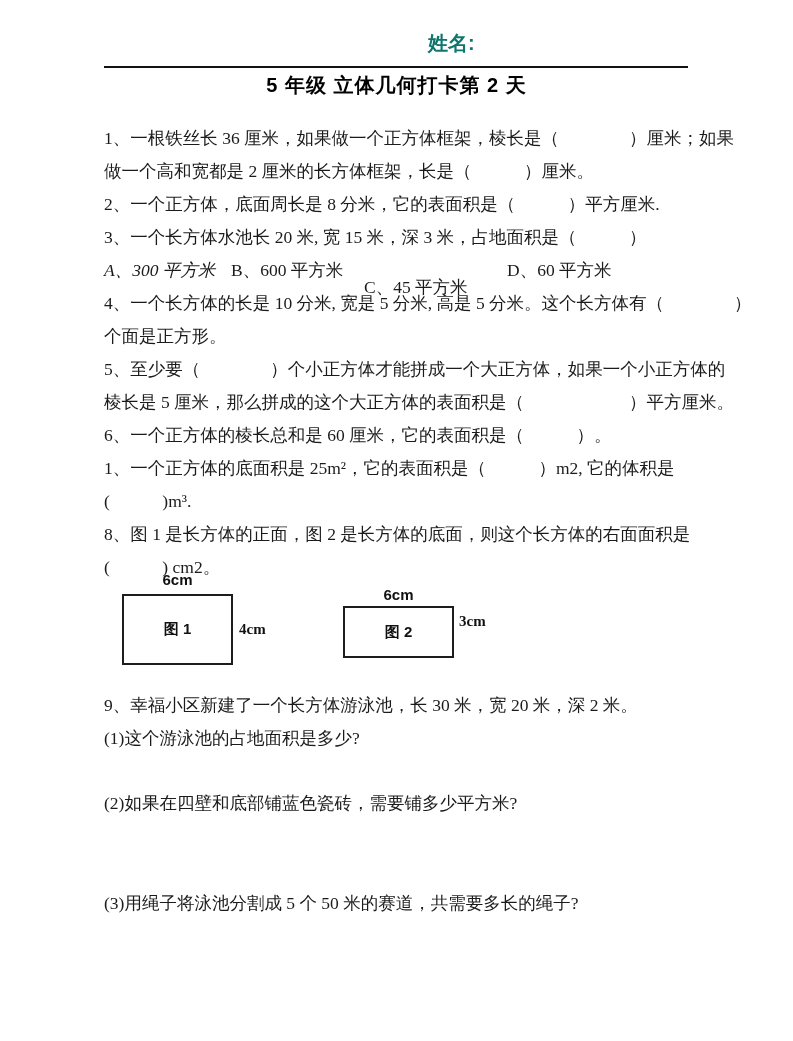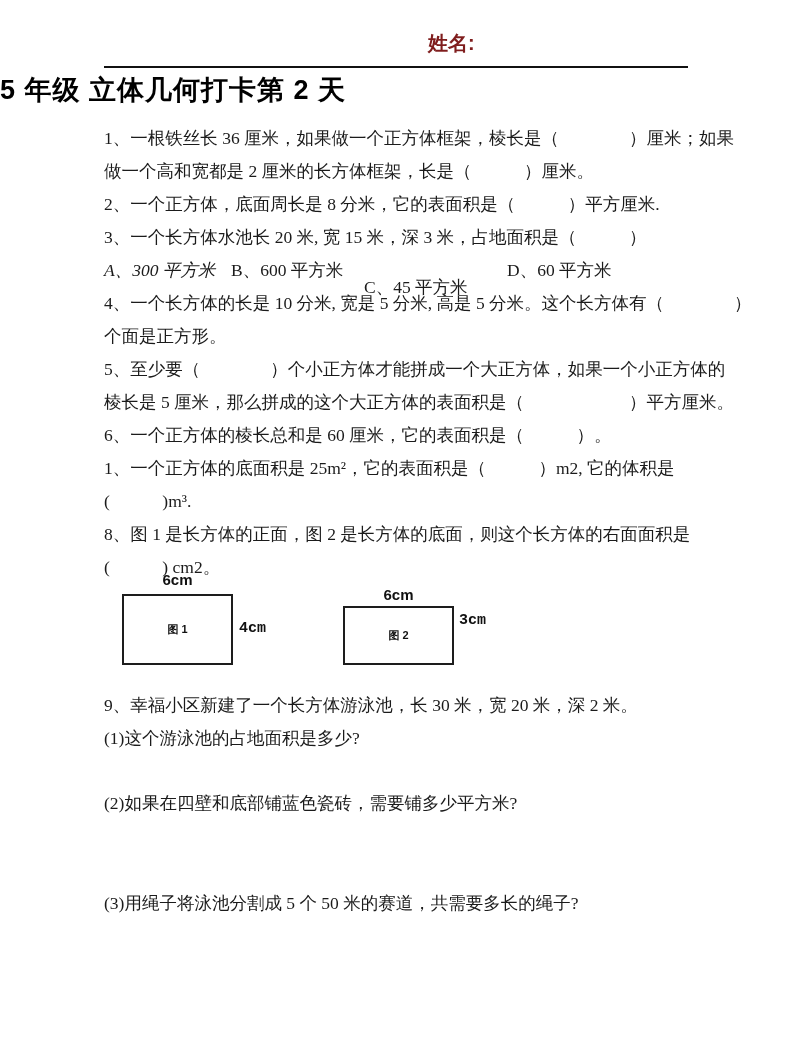--- a/index.html
+++ b/index.html
@@ -7,31 +7,31 @@
     position:relative;
     width:793px; height:1041px;
     background:#ffffff;
     color:#1b1b1b;
     font-family:"Liberation Serif","DejaVu Serif",serif;
     overflow:hidden;
   }
   .name-label {
     position:absolute; left:428px; top:30px;
     font-family:"Liberation Sans","DejaVu Sans",sans-serif;
-    font-size:20px; font-weight:600; color:#7f1d1d;
+    font-size:20px; font-weight:600; color:#0f766e;
   }
   .header-rule {
     position:absolute; left:104px; top:66px; width:584px; height:0;
     border-top:2px solid #111;
   }
   .title {
     position:absolute; left:0; top:72px; width:100%;
-    text-align:left; margin:0;
+    text-align:center; margin:0;
     font-family:"Liberation Sans","DejaVu Sans",sans-serif;
-    font-size:27px; font-weight:700; color:#000;
+    font-size:20px; font-weight:700; color:#000;
     letter-spacing:1px;
   }
   .content {
     position:absolute; left:104px; top:122px; width:640px;
     font-size:17.5px;
   }
   .bline {
     height:33px; line-height:33px;
     margin:0; white-space:pre;
   }
@@ -39,39 +39,39 @@
   .opts span { display:inline-block; white-space:pre; }
   .q3a { width:127px;font-style:italic; } .q3b { width:133px; } .q3c { width:143px;margin-top:17px; }
   .q6a { width:118px; } .q6b { width:142px; } .q6c { width:135px; }
 
   .figures { position:relative; height:105px; }
   .fig-rect {
     position:absolute; box-sizing:border-box;
     border:2px solid #1d1d1d; background:#fff;
   }
   #fig1-rect { left:18px;  top:10px; width:111px; height:71px; }
-  #fig2-rect { left:239px; top:22px; width:111px; height:59px; }
+  #fig2-rect { left:239px; top:22px; width:111px; height:52px; }
   .fig-inner {
     width:100%; height:100%;
     display:flex; align-items:center; justify-content:center;
     font-family:"Liberation Sans","DejaVu Sans",sans-serif;
-    font-size:11px; font-weight:600; color:#111;
+    font-size:15px; font-weight:600; color:#111;
     white-space:pre;
   }
   .fig-top {
     position:absolute; text-align:center;
     font-family:"Liberation Sans","DejaVu Sans",sans-serif;
     font-size:15px; font-weight:700; color:#111;
     line-height:18px;
   }
   #fig1-top { left:18px;  top:-13px; width:111px; }
   #fig2-top { left:239px; top:2px;   width:111px; }
   .fig-side {
     position:absolute;
-    font-family:Liberation Mono, monospace;
+    font-family:Liberation Serif, serif;
     font-size:15px; font-weight:700; color:#111;
     line-height:18px;
   }
   #fig1-side { left:135px; top:36px; }
   #fig2-side { left:355px; top:28px; }
 
   .gap-q9sub2 { margin-top:32px; }
   .gap-q9sub3 { margin-top:67px; }
 </style>
 </head>

